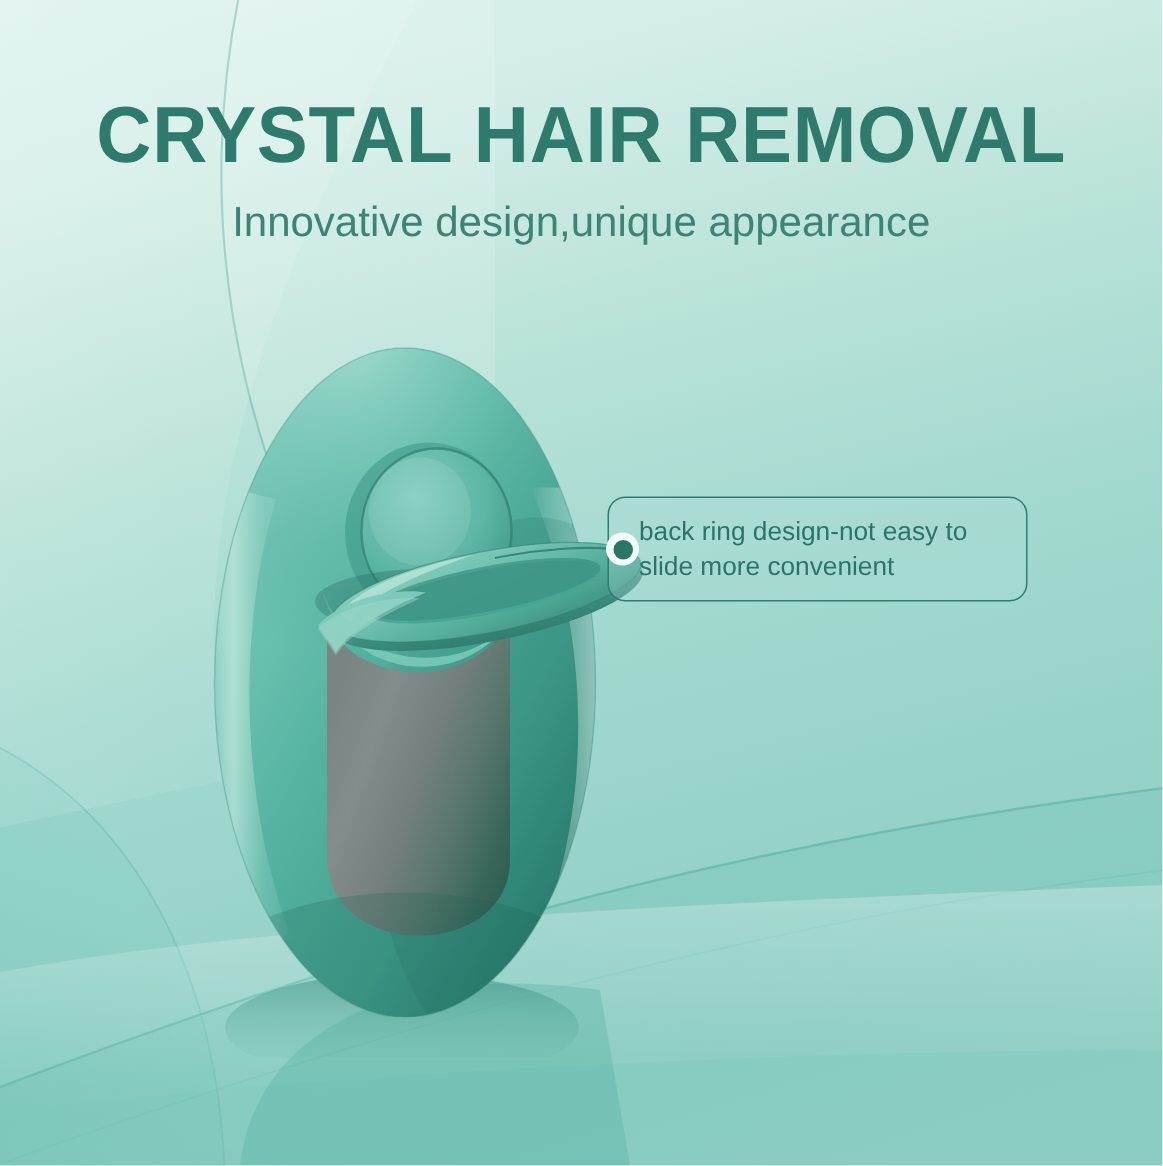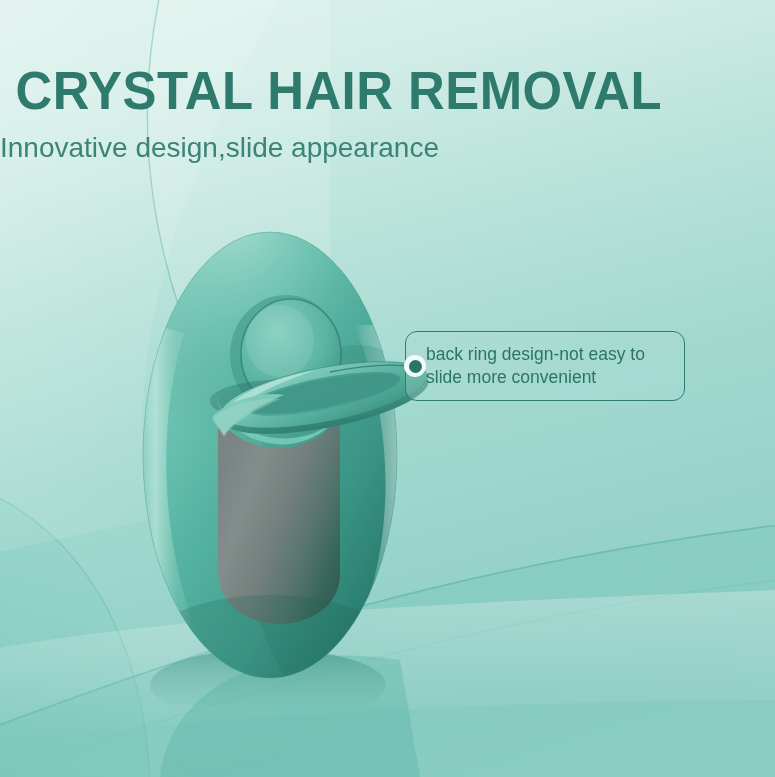--- a/index.html
+++ b/index.html
@@ -23,21 +23,21 @@
     width: 775px;
     height: 777px;
   }
 
   
   .title-block {
     position: absolute;
     left: 0;
     top: 62px;
     width: 775px;
-    text-align: left;
+    text-align: center;
     z-index: 6;
   }
   .main-title {
     margin: 0;
     font-size: 53px;
     line-height: 58px;
     font-weight: bold;
     letter-spacing: 0.5px;
     color: #2e7a6c;
     font-family: "Liberation Sans", sans-serif;
@@ -153,21 +153,21 @@
 
     <path d="M 0 648 C 200 612, 520 600, 775 590 L 775 700 C 520 700, 200 716, 0 742 Z" fill="url(#floorGrad)"></path>
 
     <path d="M 160 777 C 170 690, 260 640, 400 660 L 420 777 Z" fill="#4fae9e" opacity="0.32"></path>
 
     <path d="M -40 -40 L 300 -40 C 180 180, 120 340, 150 520 L -40 560 Z" fill="url(#blobA)"></path>
   </svg>
 
   <div class="title-block">
     <h1 class="main-title">CRYSTAL HAIR REMOVAL</h1>
-    <p class="sub-title">Innovative design,slide appearance</p>
+    <p class="sub-title">Innovative design,unique appearance</p>
   </div>
 
   <div class="device-wrap">
     <svg width="330" height="500" viewBox="0 0 330 500">
       <defs>
 
         <linearGradient id="bodyGrad" x1="0.08" y1="0.1" x2="0.95" y2="0.95">
           <stop offset="0%" stop-color="#8fd3c5"></stop>
           <stop offset="18%" stop-color="#6ec3b2"></stop>
           <stop offset="42%" stop-color="#54b2a0"></stop>

